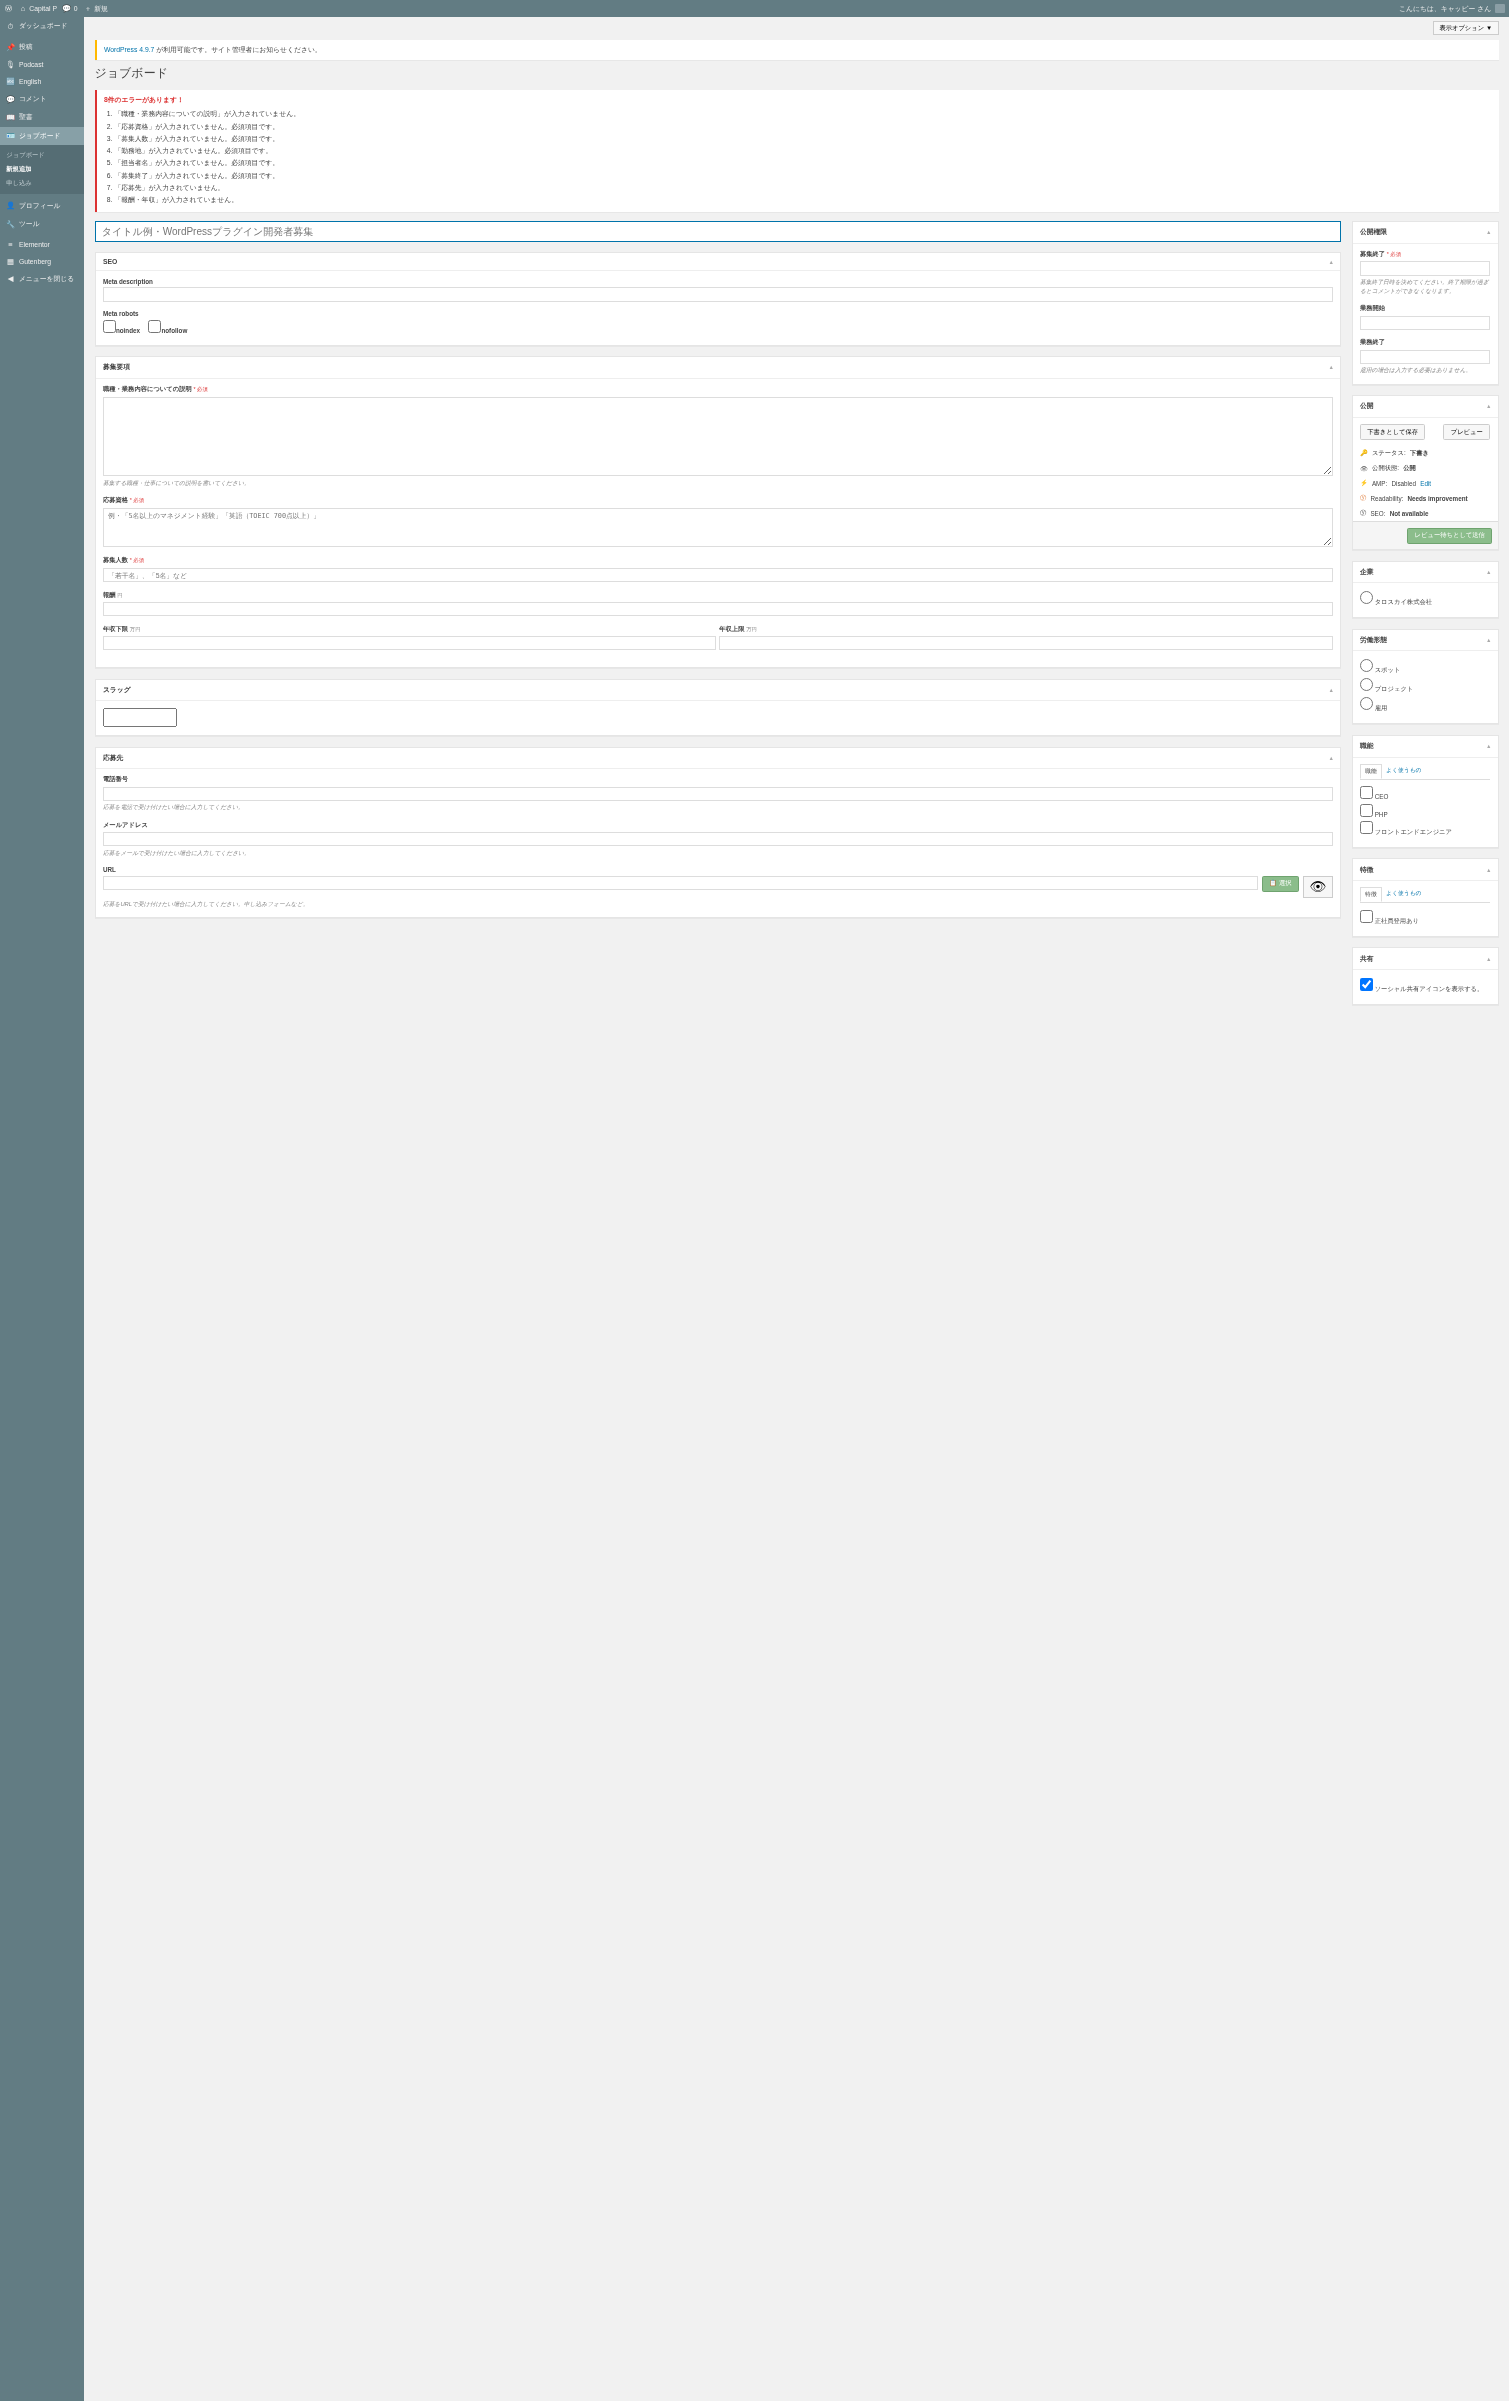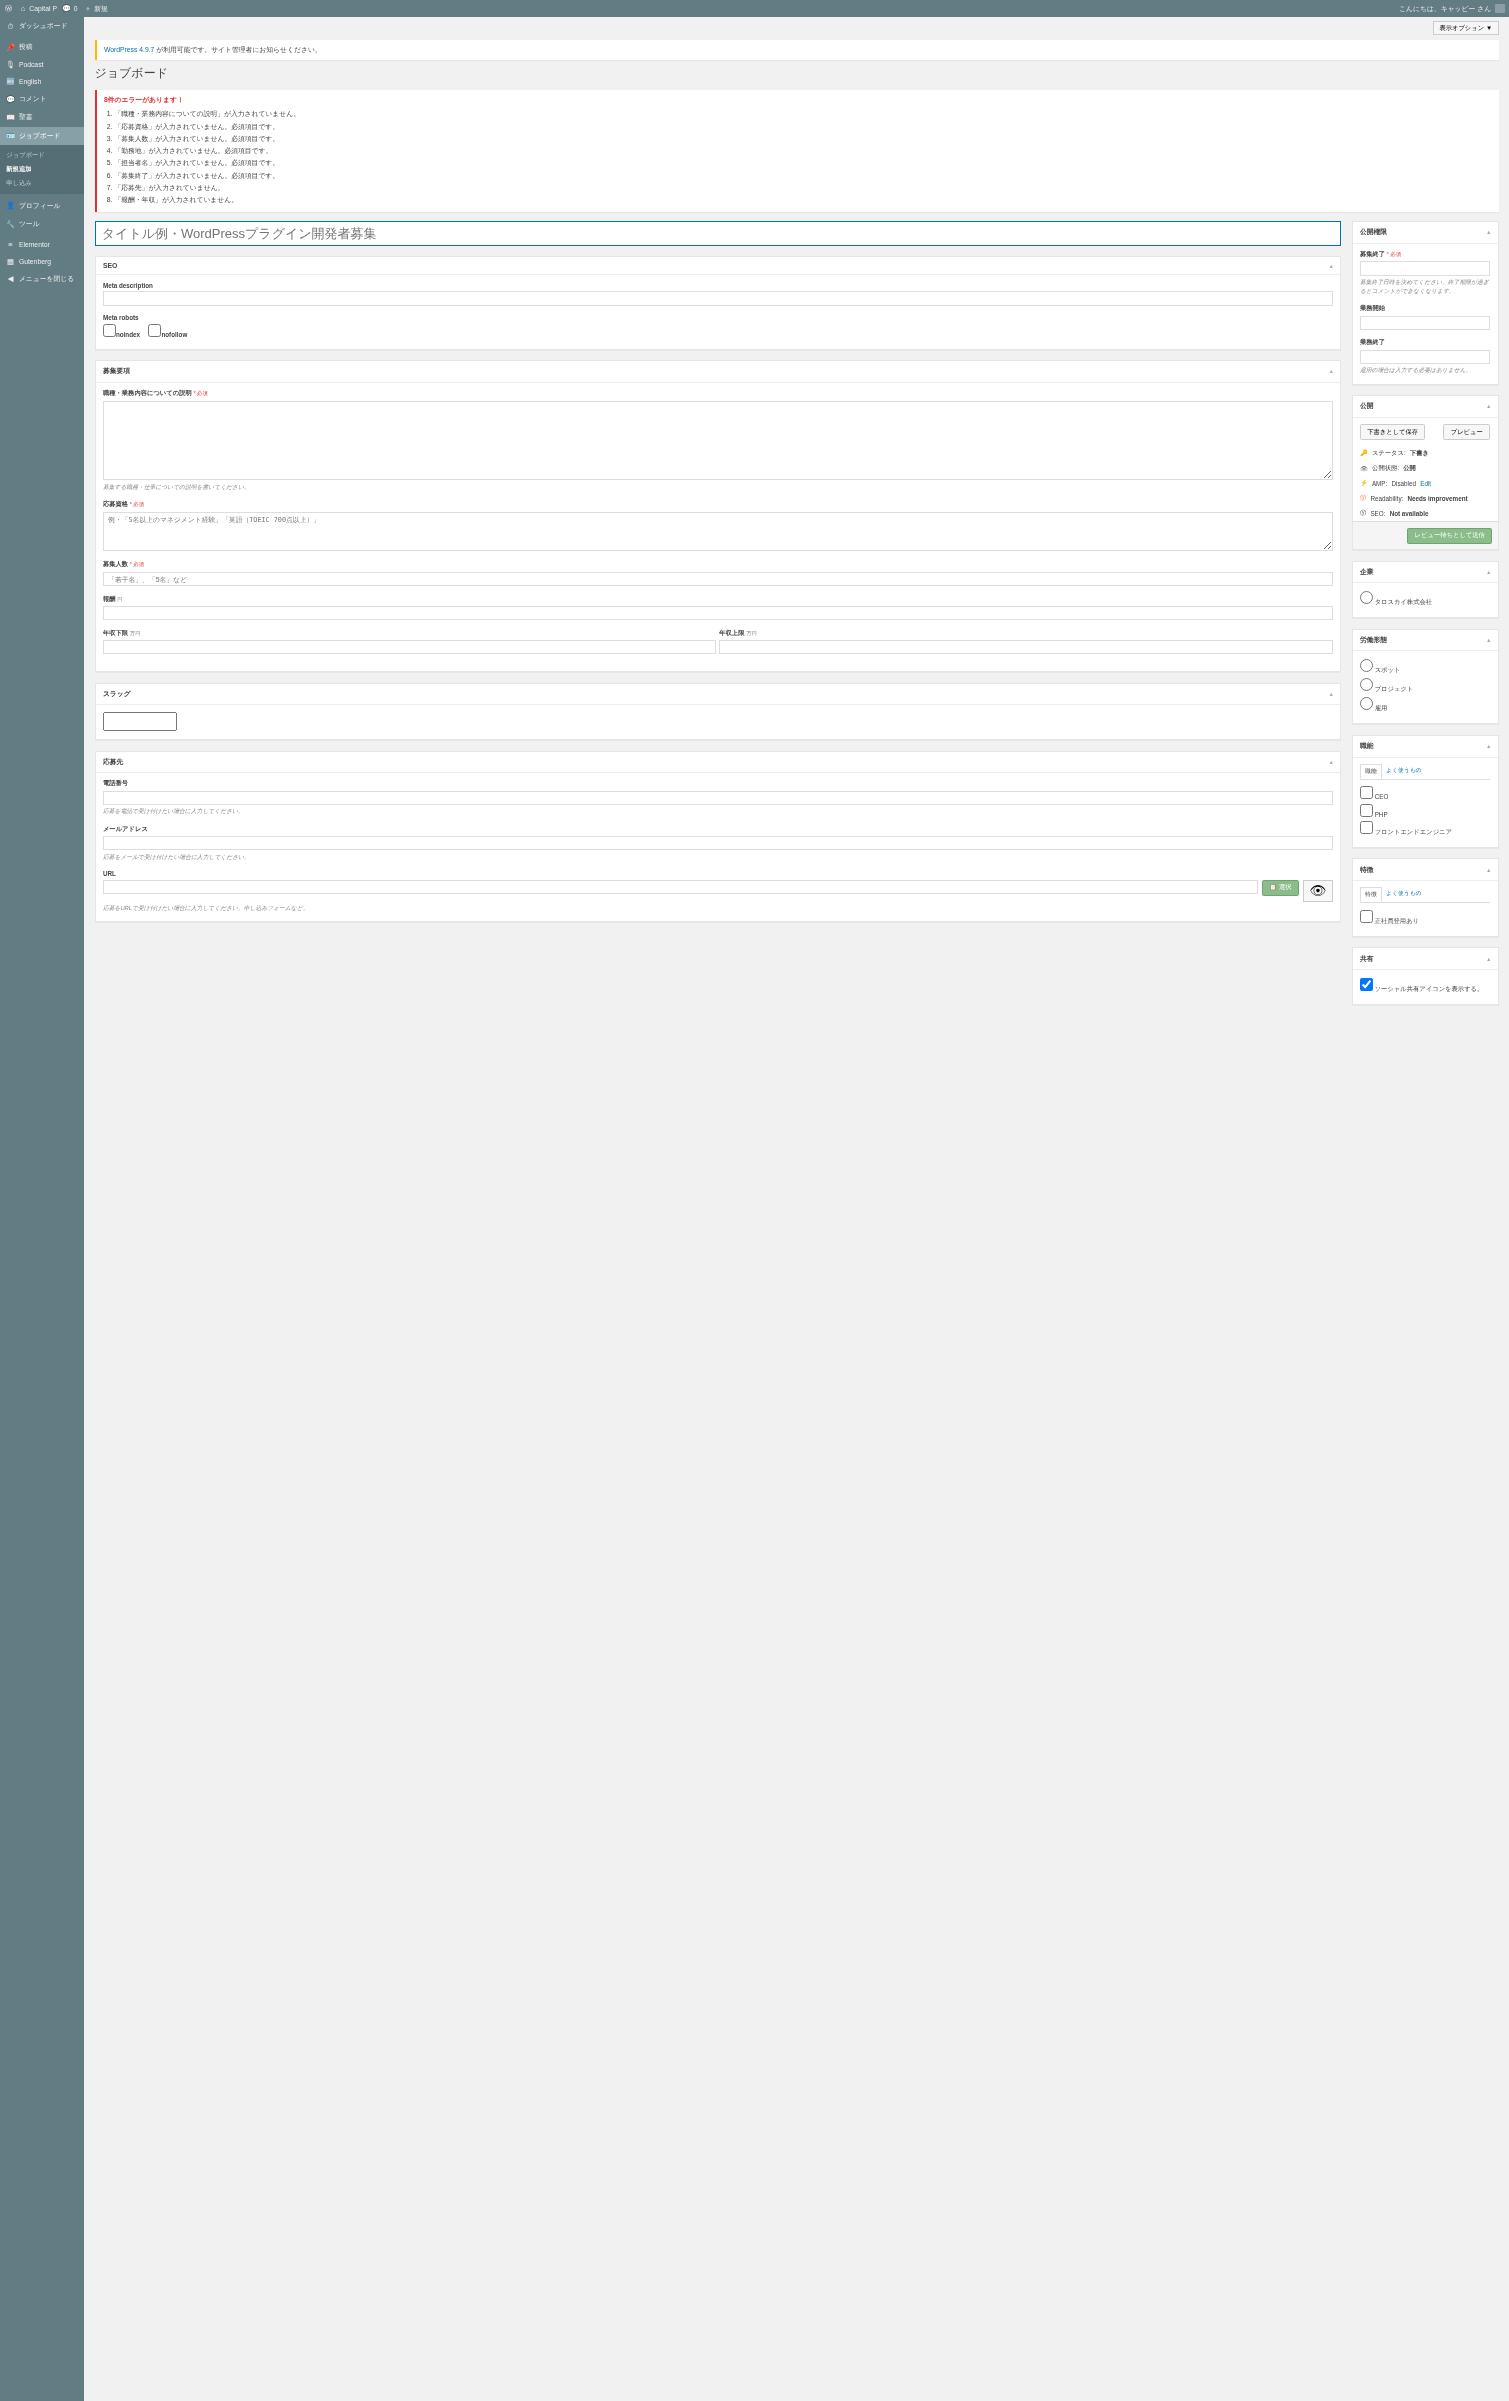--- a/index.html
+++ b/index.html
@@ -23,21 +23,21 @@
 .screen-opt button { background: #f7f7f7; border: 0.5px solid #ccc; padding: 1.6px 5.3px; font-size: 6.3px; cursor: pointer; }
 .notice { background: #fff; border-left: 2.1px solid #ffb900; padding: 5.3px 7.4px; margin-bottom: 5.3px; box-shadow: 0 0.5px 0.5px rgba(0,0,0,.04); }
 .notice a { color: #0073aa; }
 h1.page-title { font-size: 12px; font-weight: 400; margin: 2.1px 0 7.4px; }
 .errorbox { background: #fff; border-left: 2.1px solid #dc3232; padding: 5.3px 7.4px; margin-bottom: 9.5px; box-shadow: 0 0.5px 0.5px rgba(0,0,0,.04); }
 .errorbox .head { color: #dc3232; font-weight: 600; margin-bottom: 3.2px; }
 .errorbox ol { margin-left: 10.5px; line-height: 1.8; }
 .cols { display: flex; gap: 10.5px; }
 .col-main { flex: 1; min-width: 0; }
 .col-side { width: 147px; }
-.title-input { width: 100%; font-size: 13px; padding: 4.2px 6.3px; border: 0.5px solid #0073aa; background: #fff; outline: none; }
+.title-input { width: 100%; font-size: 10px; padding: 4.2px 6.3px; border: 0.5px solid #0073aa; background: #fff; outline: none; }
 .postbox { background: #fff; border: 0.5px solid #e5e5e5; margin-bottom: 10.5px; box-shadow: 0 0.5px 0.5px rgba(0,0,0,.04); }
 .postbox h2 { font-size: 6.8px; font-weight: 600; padding: 5.3px 7.4px; border-bottom: 0.5px solid #eee; display: flex; justify-content: space-between; align-items: center; cursor: pointer; }
 .postbox h2 .toggle { color: #aaa; font-size: 5.8px; }
 .postbox .inside { padding: 6.3px 7.4px 8.4px; }
 .field { margin-bottom: 8.4px; }
 .field label, .field .lbl { display: block; font-weight: 600; margin-bottom: 2.6px; font-size: 6.3px; }
 .req { color: #dc3232; font-size: 5.3px; font-weight: 400; }
 .unit { color: #888; font-size: 5.3px; font-weight: 400; }
 .field input[type=text], .field input[type=number], .field textarea, .field select { width: 100%; padding: 2.6px 4.2px; border: 0.5px solid #ddd; font-size: 6.8px; background: #fff; }
 .field textarea { resize: vertical; }

